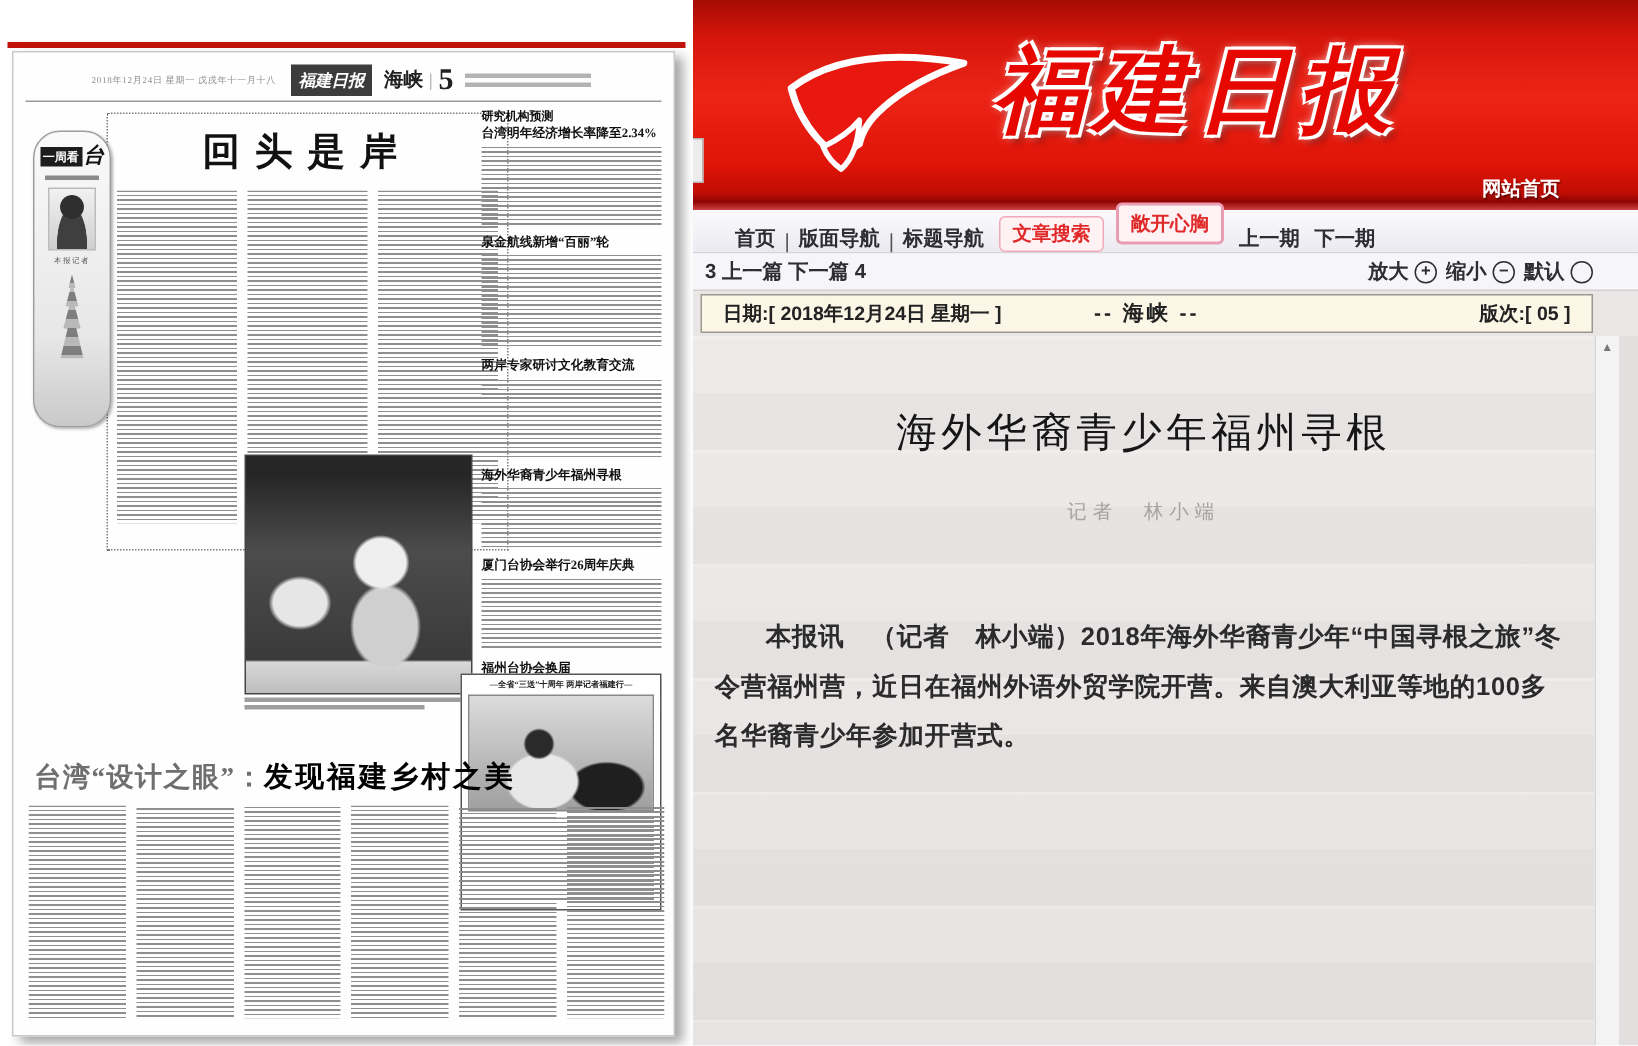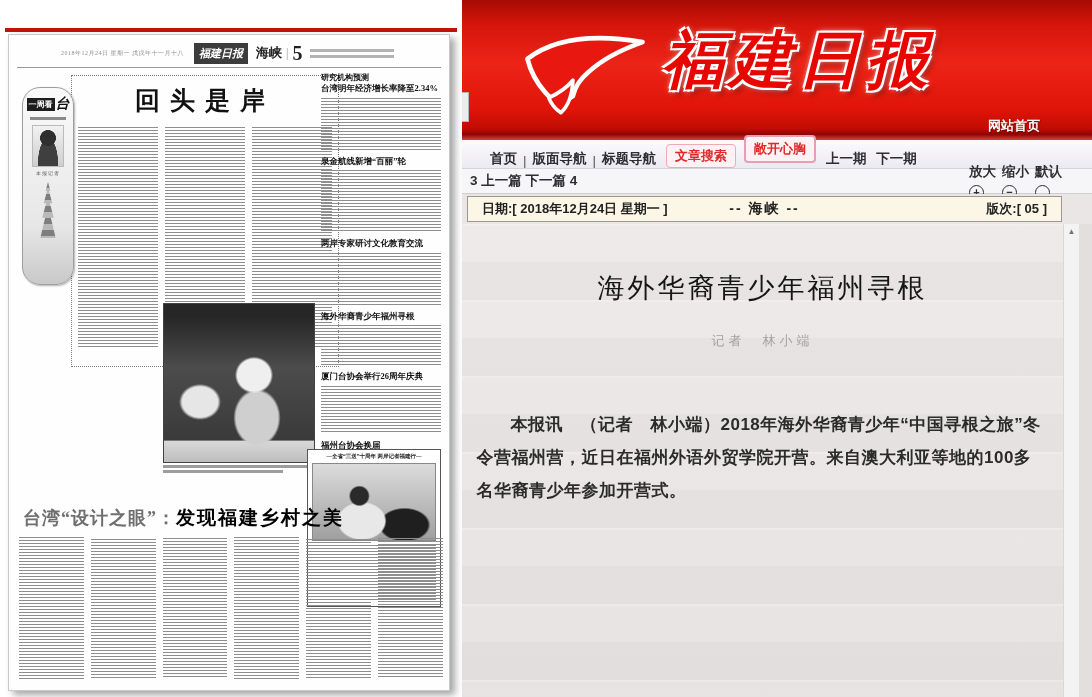--- a/index.html
+++ b/index.html
@@ -111,21 +111,21 @@
   .btn-pink{margin-left:8px;font-size:13px;font-weight:bold;color:#e02a2a;background:#fff2f4;
     border:1px solid #f0a9bb;border-radius:4px;padding:2px 8px;cursor:pointer;font-family:inherit;}
   .btn-advanced{position:relative;top:-5px;border:2px solid #ea9cb2;padding:3px 8px;}
   .issue-nav{margin-left:10px;white-space:nowrap;font-size:13.5px;font-weight:bold;color:#2d2d33;}
   .issue-link{cursor:pointer;margin-right:6px;}
 
   .toolbar-row{height:24px;flex:none;display:flex;align-items:center;justify-content:space-between;
     padding:0 30px 0 8px;background:#f6f5f8;border-bottom:1px solid #cfcfcf;font-size:13.5px;font-weight:bold;color:#2d2d33;}
   .art-nav{cursor:pointer;}
   .zoom-controls{display:flex;align-items:center;gap:6px;}
-  .zoom-item{display:flex;align-items:flex-start;gap:4px;cursor:pointer;flex-direction:column;}
+  .zoom-item{display:flex;align-items:center;gap:4px;cursor:pointer;}
   .zoom-circle{display:inline-flex;align-items:center;justify-content:center;width:13px;height:13px;
     border:1.5px solid #2d2d33;border-radius:50%;font-size:11px;line-height:1;font-weight:bold;}
 
   .meta-row{flex:none;background:#e9e6e5;padding:2px 30px 2px 5px;}
   .meta-bar{height:24px;background:#fbf6e6;border:1px solid #9a988f;display:flex;align-items:center;
     padding:0 14px;font-size:13px;font-weight:bold;color:#222;position:relative;}
   .meta-date{white-space:nowrap;}
   .meta-section{position:absolute;left:0;right:0;text-align:center;font-size:14px;letter-spacing:2px;}
   .meta-page{margin-left:auto;white-space:nowrap;}
 

